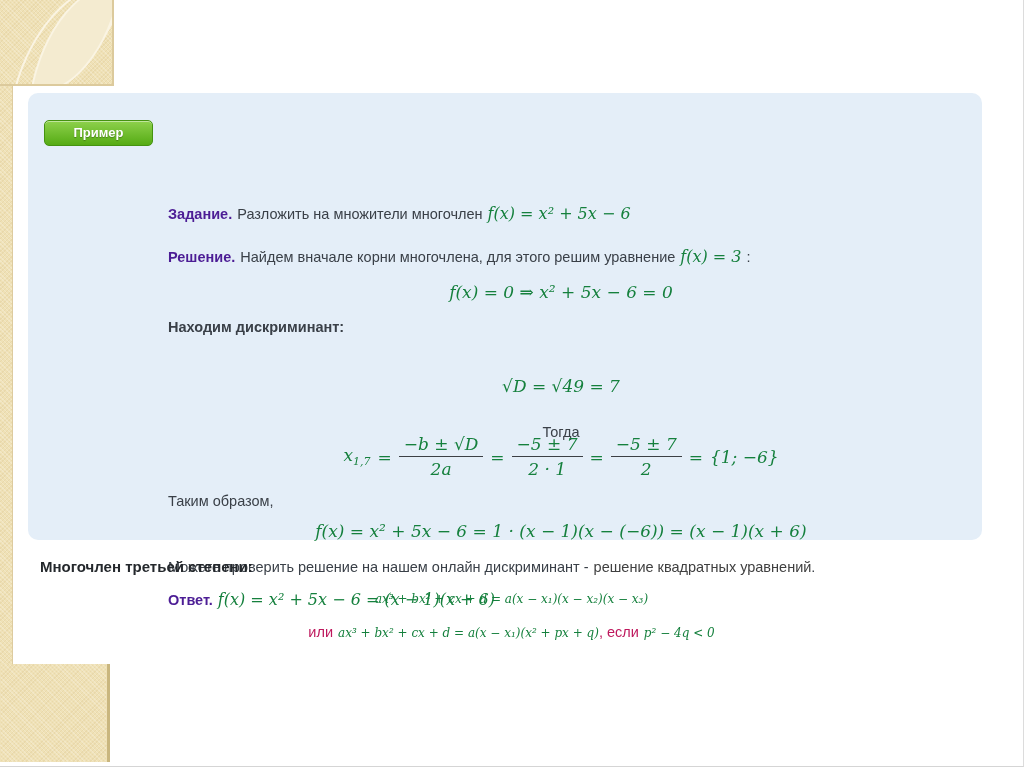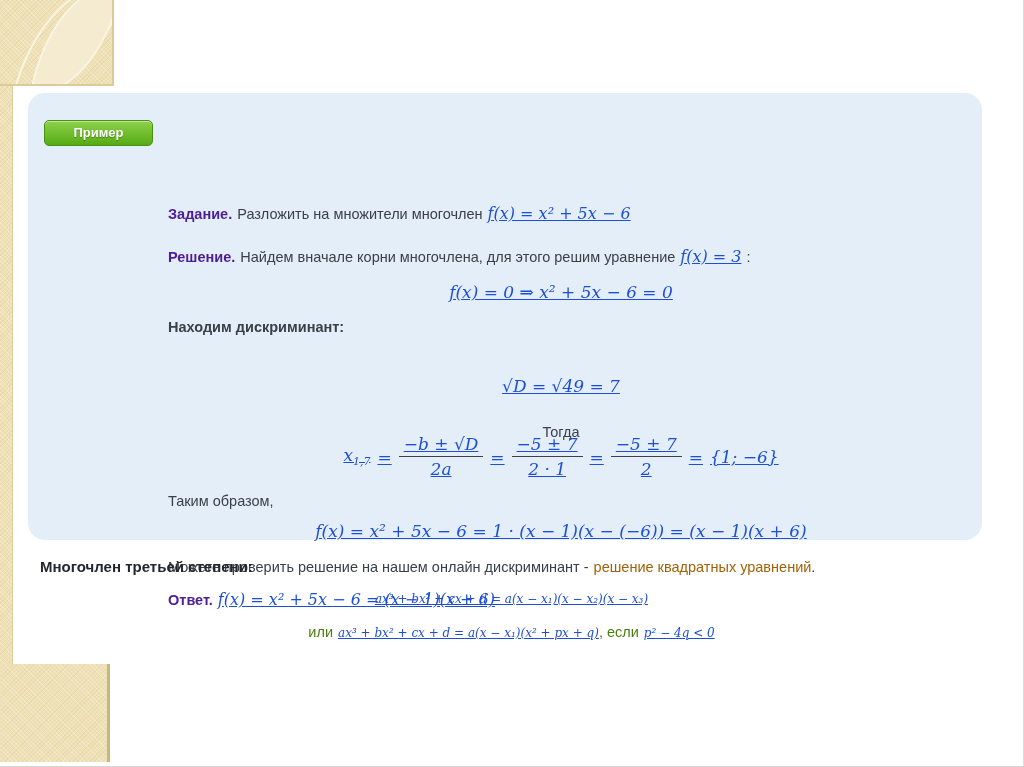--- a/index.html
+++ b/index.html
@@ -53,21 +53,21 @@
   .bottom-block {
     position: absolute; left: 0; top: 664px;
     width: 110px; height: 98px;
     border-right: 3px solid #c9b67e;
   }
   
   .panel {
     position: absolute; left: 28px; top: 93px;
     width: 954px; height: 447px;
     background: #e4eef8;
-    border-radius: 17px;
+    border-radius: 10px;
   }
   .example-btn {
     position: absolute; left: 16px; top: 27px;
     width: 109px; height: 26px;
     background: linear-gradient(#8ed14c, #55ab14);
     border: 1px solid #459310;
     border-radius: 5px;
     box-shadow: inset 0 1px 0 rgba(255,255,255,.45);
     color: #ffffff; font-weight: bold; font-size: 13px;
     text-align: center; line-height: 24px;
@@ -76,28 +76,27 @@
   }
   .panel-content {
     position: absolute; left: 140px; right: 28px; top: 0; height: 100%;
   }
   .line { position: absolute; left: 0; right: 0; font-size: 14.5px; color: #3a4048; }
   .center { text-align: center; }
   .lead { font-weight: bold; color: #4c1d95; }
   .math {
     font-family: "DejaVu Serif", serif;
     font-style: italic;
-    color: #1d4ed8;
+    color: #15803d;
     font-size: 17px;
-    text-decoration: underline;
   }
   .math sub { font-size: 11px; font-style: italic; }
   .m-inline { font-size: 16px; }
   .gap-r { margin-right: 5px; }
-  .link { color: #a16207; cursor: pointer; text-decoration: none; }
+  .link { color: #404040; cursor: pointer; text-decoration: none; }
   
   .formula-row { display: flex; justify-content: center; align-items: center; gap: 7px; }
   .frac { display: inline-block; text-align: center; vertical-align: middle; }
   .frac .num { display: block; padding: 0 5px 2px; }
   .frac .den { display: block; border-top: 1px solid #3c3f44; padding: 2px 5px 0; }
   
   .l-task   { top: 111px; }
   .l-sol    { top: 154px; }
   .l-eqroot { top: 189px; }
   .l-disc   { top: 226px; font-weight: bold; }
@@ -110,21 +109,21 @@
   .l-check  { top: 466px; }
   .l-answer { top: 497px; }
   
   .cubic-title {
     position: absolute; left: 40px; top: 558px;
     font-size: 15px; font-weight: bold; color: #24282c;
   }
   .cubic-f1 { position: absolute; left: 40px; right: 40px; top: 589px; text-align: center; }
   .cubic-f2 { position: absolute; left: 40px; right: 40px; top: 623px; text-align: center; }
   .cubic-f1 .math, .cubic-f2 .math { font-size: 12px; }
-  .plain { font-size: 14.5px; color: #4d7c0f; }
+  .plain { font-size: 14.5px; color: #be185d; }
 </style>
 </head>
 <body>
 
 <div class="slide">
 
   <div class="left-strip beige-tex"></div>
   <div class="corner-ornament beige-tex">
     <div class="leaf-arc"></div>
     <div class="leaf-shape"></div>

